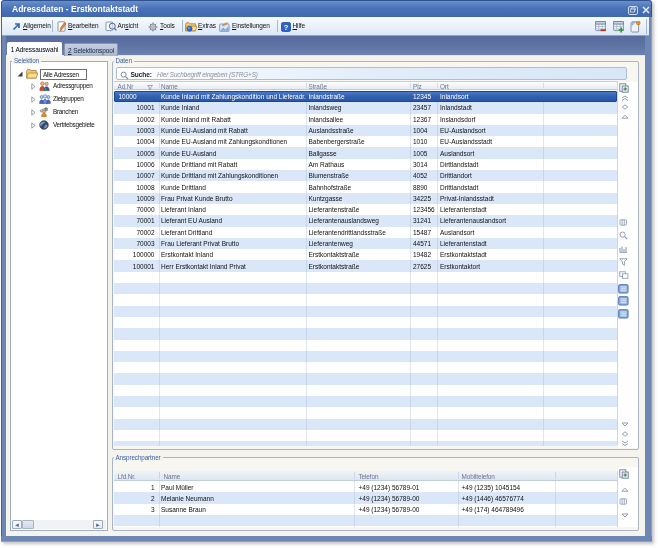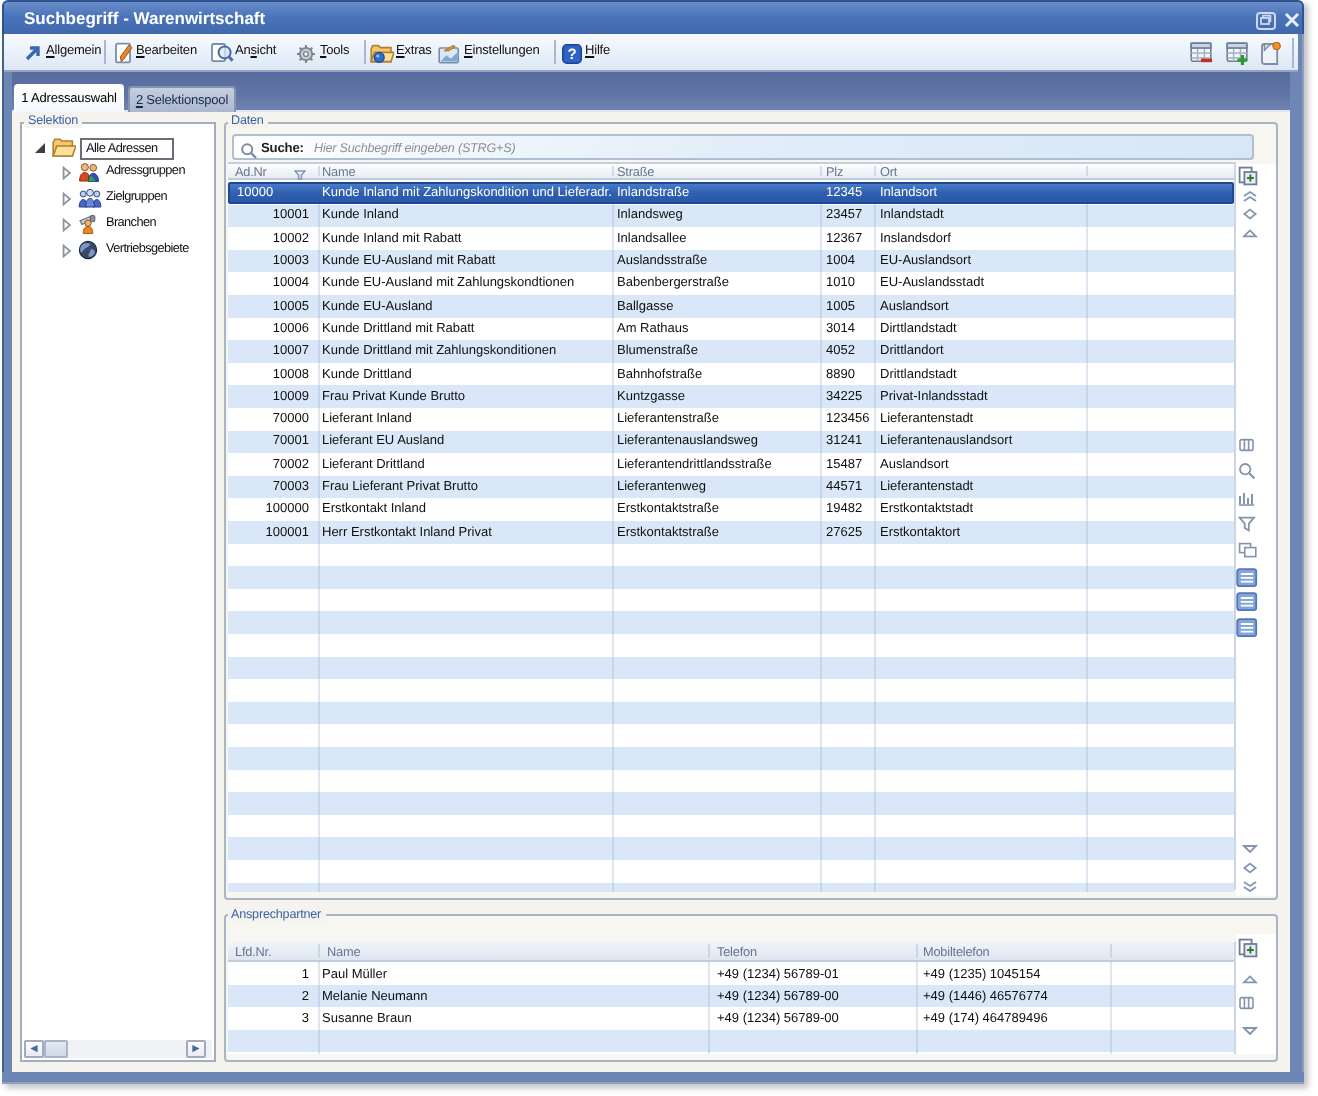--- a/index.html
+++ b/index.html
@@ -68,21 +68,21 @@
  background:repeating-linear-gradient(#fff 0,#fff 11.3px,#d9e7f8 11.3px,#d9e7f8 22.6px)}
 .a0{width:41px;text-align:right}
 .a1{left:47.5px}.a2{left:245px}.a3{left:348px}
 svg{display:block}
 </style></head><body>
 <div id="win"></div>
 <div id="frameL"></div>
 <div id="frameR"></div>
 <div id="frameB"></div>
 <div id="title">
-    <span class="txt">Suchbegriff - Warenwirtschaft</span>
+    <span class="txt">Adressdaten - Erstkontaktstadt</span>
  <svg class="abs" style="left:626px;top:4.5px" width="10" height="9" viewBox="0 0 10 9">
       <rect x="0.5" y="0.5" width="9" height="8" rx="1.5" fill="none" stroke="#cdd9ec" stroke-width="1"></rect>
       <rect x="2.5" y="3" width="4" height="3" fill="none" stroke="#cdd9ec" stroke-width="0.9"></rect>
       <path d="M3.5 3 V1.8 H7.2 V4.5 H6.5" fill="none" stroke="#cdd9ec" stroke-width="0.9"></path>
     </svg>
  <svg class="abs" style="left:639.5px;top:5px" width="8" height="8" viewBox="0 0 8 8">
       <path d="M1 1 L7 7 M7 1 L1 7" stroke="#e8eef8" stroke-width="1.5"></path>
     </svg>
 </div>
 <div id="menu">

